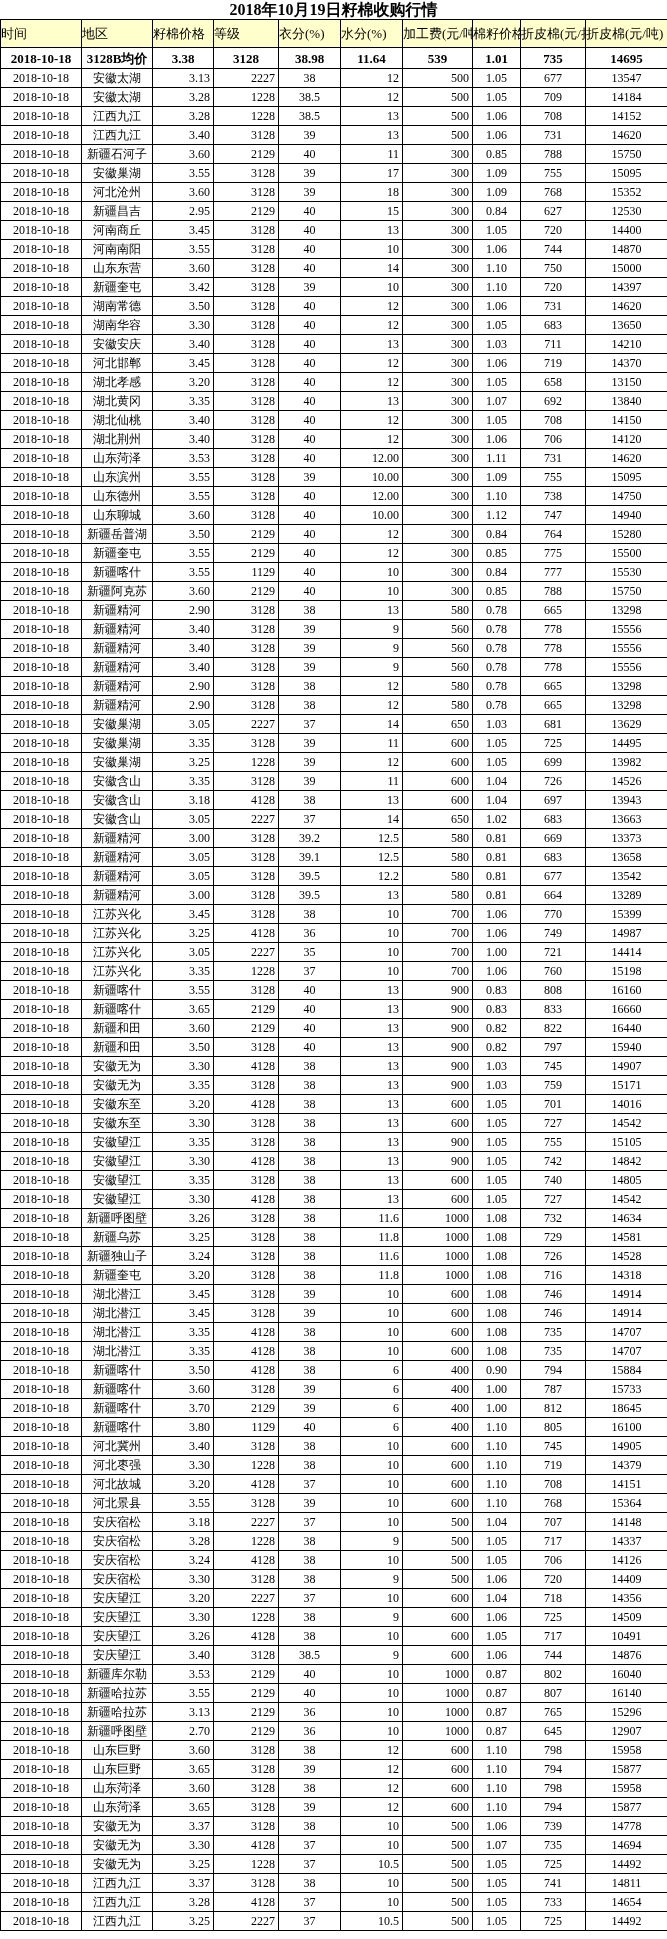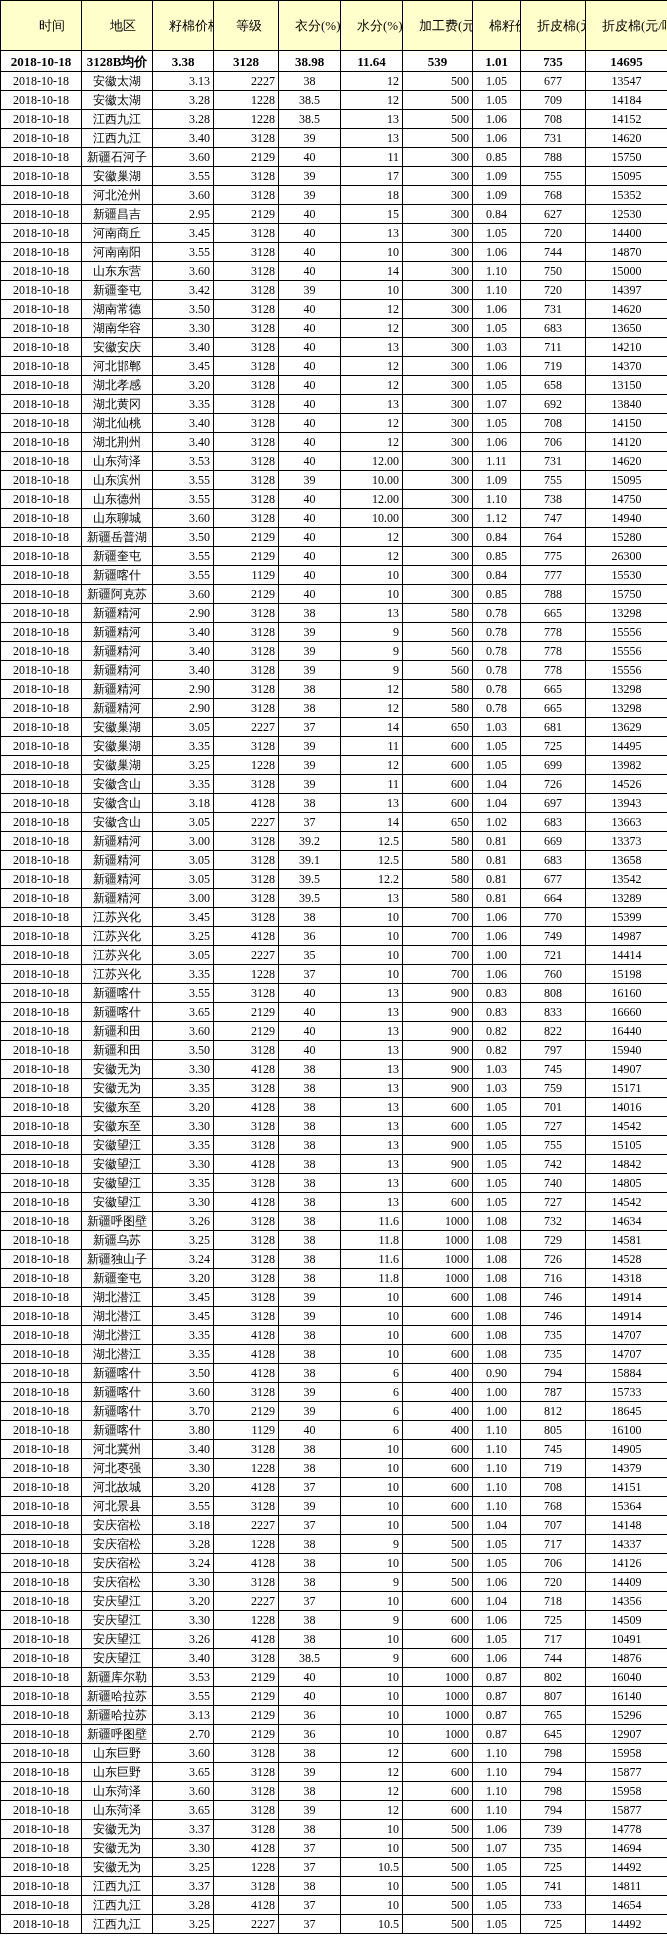--- a/index.html
+++ b/index.html
@@ -36,23 +36,23 @@
     padding:0 3px;
     box-sizing:border-box;
     font-size:12px;
     height:19px;
     line-height:17px;
   }
   thead th{
     background:var(--header-bg);
     font-weight:normal;
     font-size:13px;
-    text-align:right;
+    text-align:left;
     height:28px;
-    padding:16px;
+    padding:0;
   }
   tbody td:nth-child(1),
   tbody td:nth-child(2),
   tbody td:nth-child(5),
   tbody td:nth-child(8),
   tbody td:nth-child(9),
   tbody td:nth-child(10){text-align:center;}
   tbody td:nth-child(3),
   tbody td:nth-child(4),
   tbody td:nth-child(6),
@@ -61,20 +61,21 @@
     font-weight:bold;
     text-align:center !important;
     font-size:13px;
     height:21px;
   }
 </style>
 </head>
 <body>
 
 <div class="page">
+  <div class="title">2018年10月19日籽棉收购行情</div>
   <table>
     <colgroup>
       <col style="width:81px">
         <col style="width:71px">
         <col style="width:61px">
       <col style="width:65px">
         <col style="width:62px">
         <col style="width:62px">
       <col style="width:70px">
         <col style="width:48px">
@@ -411,21 +412,21 @@
         <tr>
           <td>2018-10-18</td>
           <td>新疆奎屯</td>
           <td>3.55</td>
           <td>2129</td>
           <td>40</td>
           <td>12</td>
           <td>300</td>
           <td>0.85</td>
           <td>775</td>
-          <td>26300</td>
+          <td>15500</td>
         </tr>
         <tr>
           <td>2018-10-18</td>
           <td>新疆喀什</td>
           <td>3.55</td>
           <td>1129</td>
           <td>40</td>
           <td>10</td>
           <td>300</td>
           <td>0.84</td>

